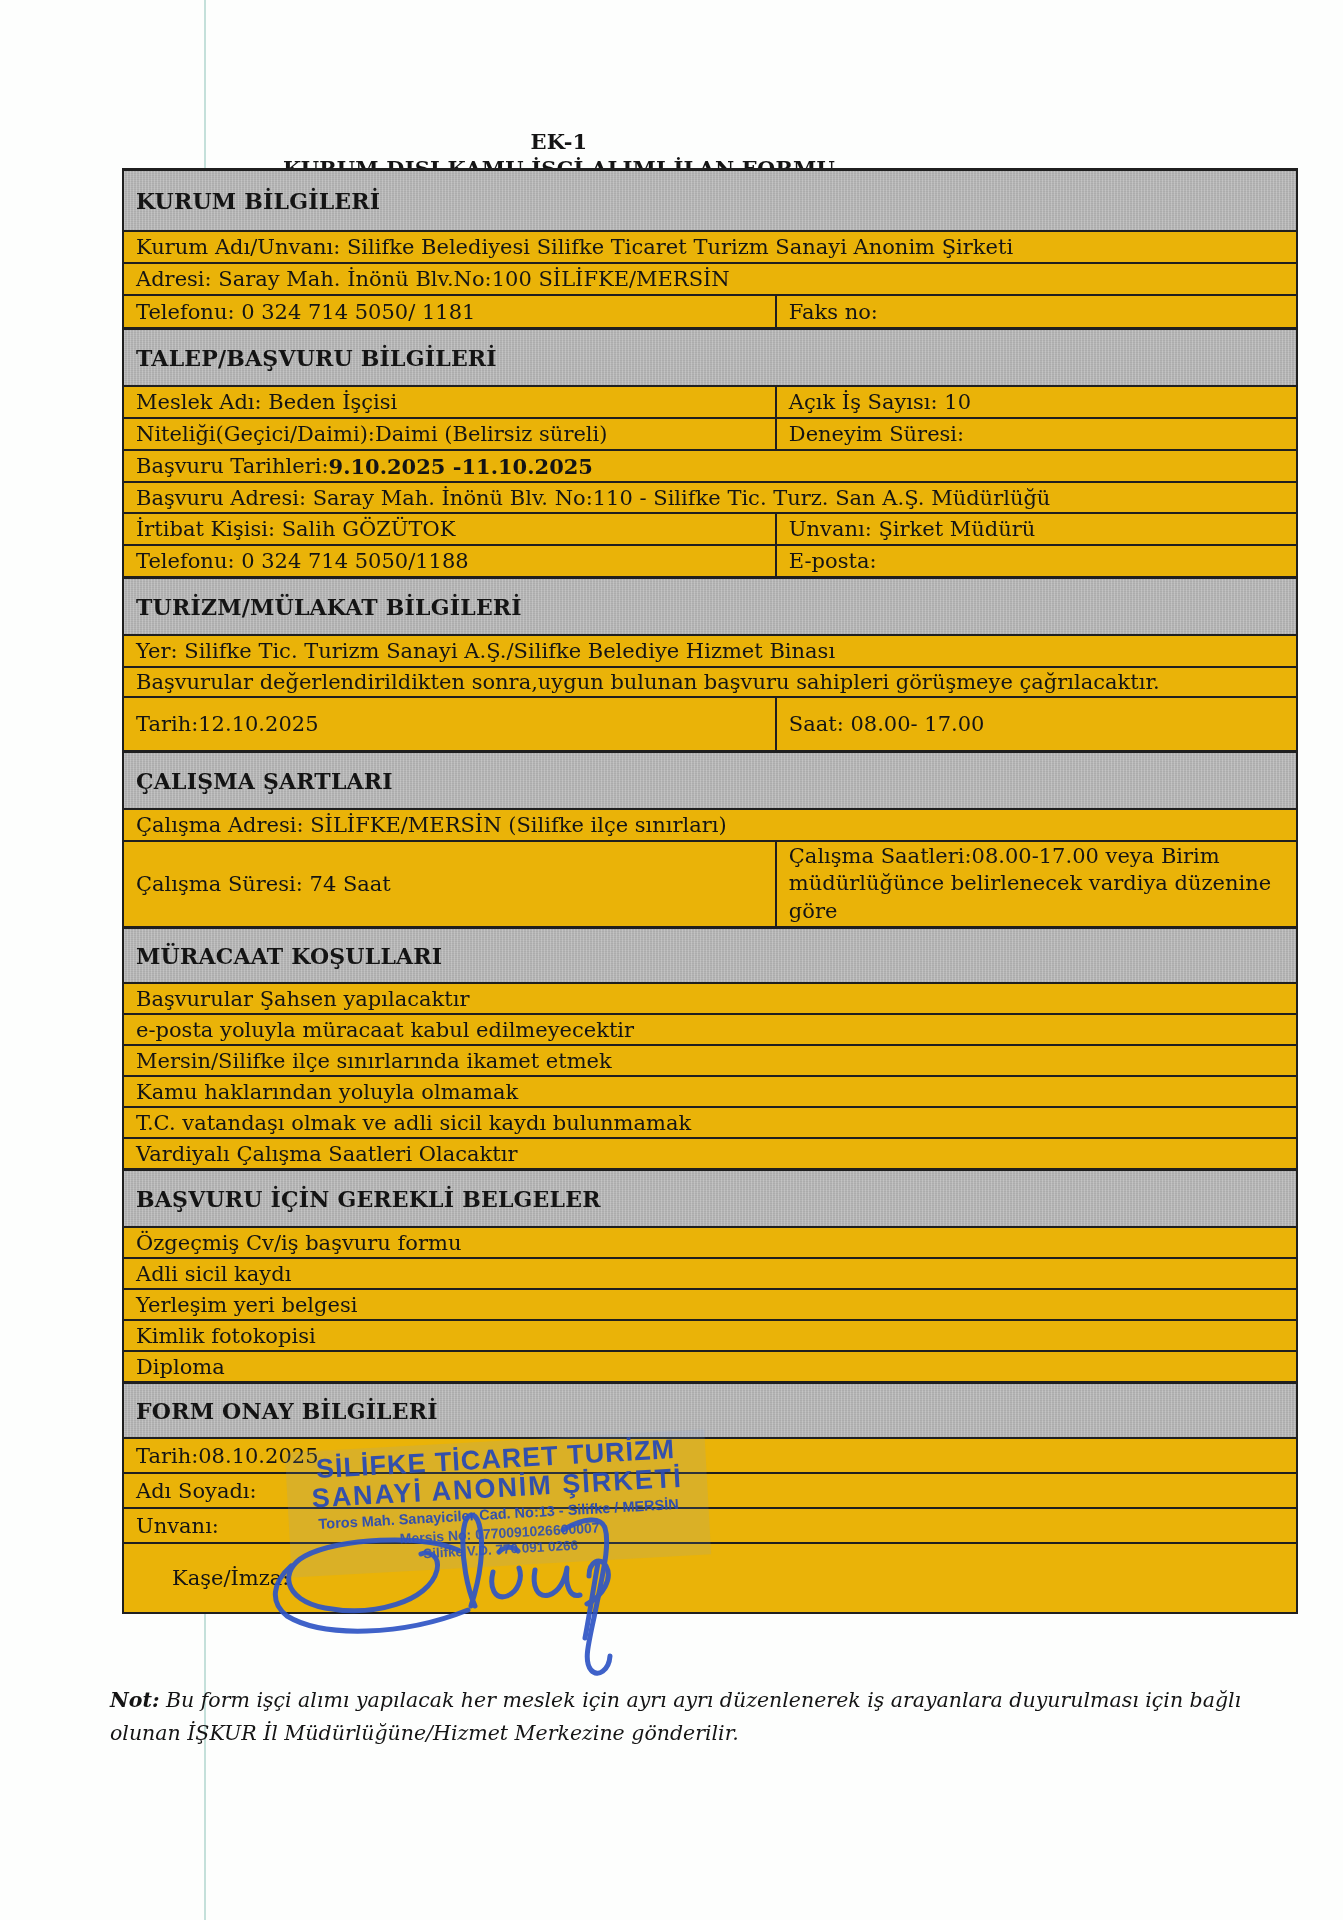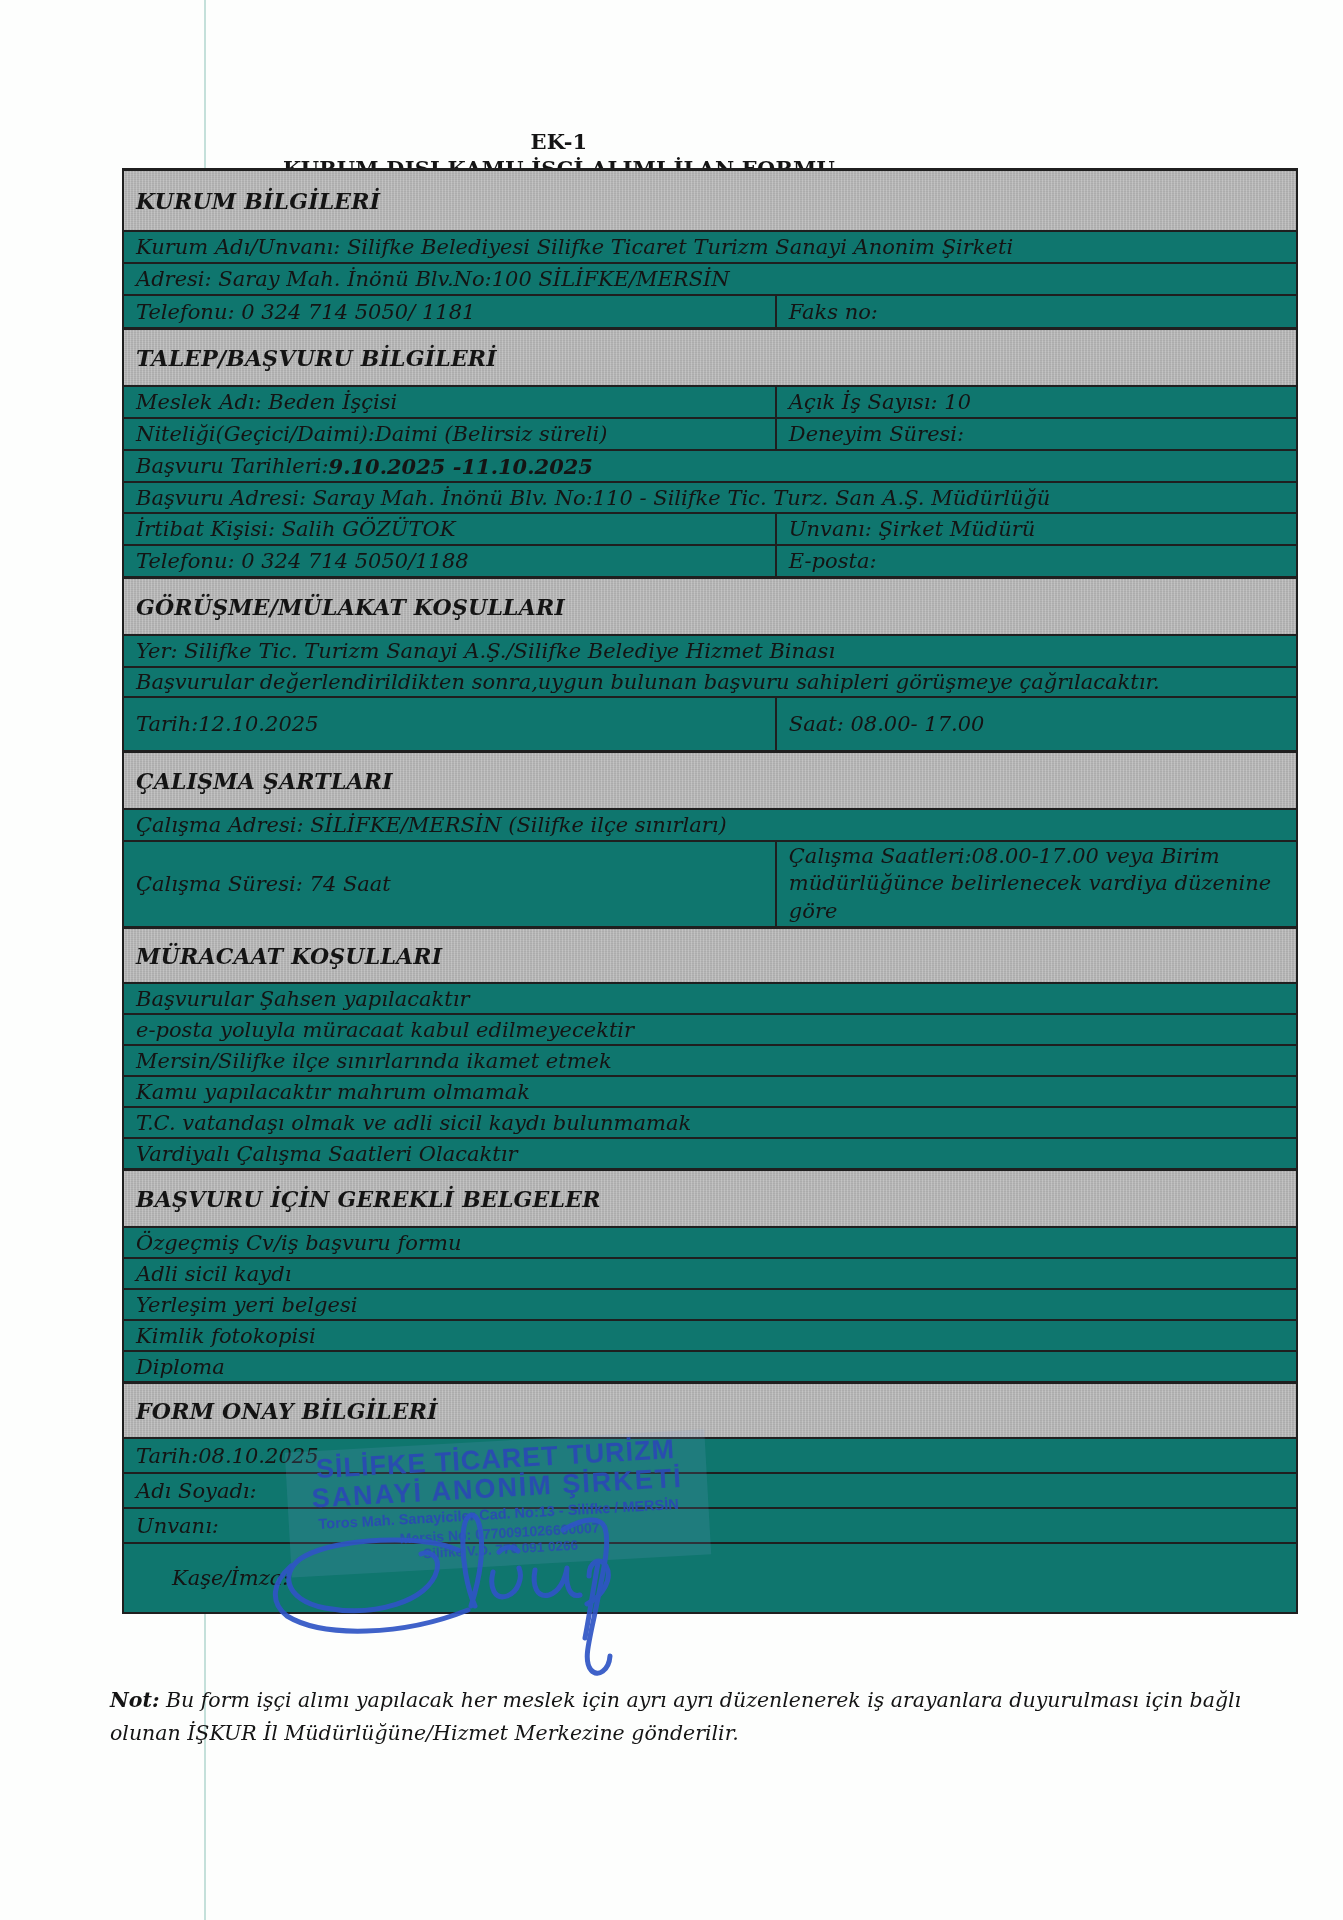--- a/index.html
+++ b/index.html
@@ -22,22 +22,21 @@
   .titles{
     position:absolute;top:86px;left:0;width:1118px;
     text-align:center;line-height:27px;
     font-weight:bold;font-size:21px;letter-spacing:.2px;margin-top:42px;
   }
   
   .doc-table{
     position:absolute;left:122px;top:168px;width:1176px;
     border:2px solid #1f1f1f;
     box-sizing:border-box;
-    background:#0f766e;
-    font-style:italic;
+    background:#eab308;
   }
   .trow{
     box-sizing:border-box;
     border-bottom:2px solid #1f1f1f;
     display:flex;align-items:center;
     font-size:21px;
   }
   .trow:last-child{border-bottom:none;padding-left:36px;}
   .band{
     background-color:#b5b5b5;
@@ -139,21 +138,21 @@
     <div class="trow" style="height:32px">
       <div class="cell c-left">İrtibat Kişisi: Salih GÖZÜTOK</div>
       <div class="cell c-right">Unvanı: Şirket Müdürü</div>
     </div>
     <div class="trow" style="height:32px">
       <div class="cell c-left">Telefonu: 0 324 714 5050/1188</div>
       <div class="cell c-right">E-posta:</div>
     </div>
 
     <div class="trow band" style="height:58px">
-      <div class="cell c-full">GÖRÜŞME/MÜLAKAT KOŞULLARI</div>
+      <div class="cell c-full">TURİZM/MÜLAKAT BİLGİLERİ</div>
     </div>
     <div class="trow" style="height:32px">
       <div class="cell c-full">Yer: Silifke Tic. Turizm Sanayi A.Ş./Silifke Belediye Hizmet Binası</div>
     </div>
     <div class="trow" style="height:30px">
       <div class="cell c-full">Başvurular değerlendirildikten sonra,uygun bulunan başvuru sahipleri görüşmeye çağrılacaktır.</div>
     </div>
     <div class="trow" style="height:54px">
       <div class="cell c-left">Tarih:12.10.2025</div>
       <div class="cell c-right">Saat: 08.00- 17.00</div>
@@ -176,21 +175,21 @@
     <div class="trow" style="height:31px">
       <div class="cell c-full">Başvurular Şahsen yapılacaktır</div>
     </div>
     <div class="trow" style="height:31px">
       <div class="cell c-full">e-posta yoluyla müracaat kabul edilmeyecektir</div>
     </div>
     <div class="trow" style="height:31px">
       <div class="cell c-full">Mersin/Silifke ilçe sınırlarında ikamet etmek</div>
     </div>
     <div class="trow" style="height:31px">
-      <div class="cell c-full">Kamu yapılacaktır mahrum olmamak</div>
+      <div class="cell c-full">Kamu haklarından yoluyla olmamak</div>
     </div>
     <div class="trow" style="height:31px">
       <div class="cell c-full">T.C. vatandaşı olmak ve adli sicil kaydı bulunmamak</div>
     </div>
     <div class="trow" style="height:31px">
       <div class="cell c-full">Vardiyalı Çalışma Saatleri Olacaktır</div>
     </div>
 
     <div class="trow band" style="height:58px">
       <div class="cell c-full">BAŞVURU İÇİN GEREKLİ BELGELER</div>

